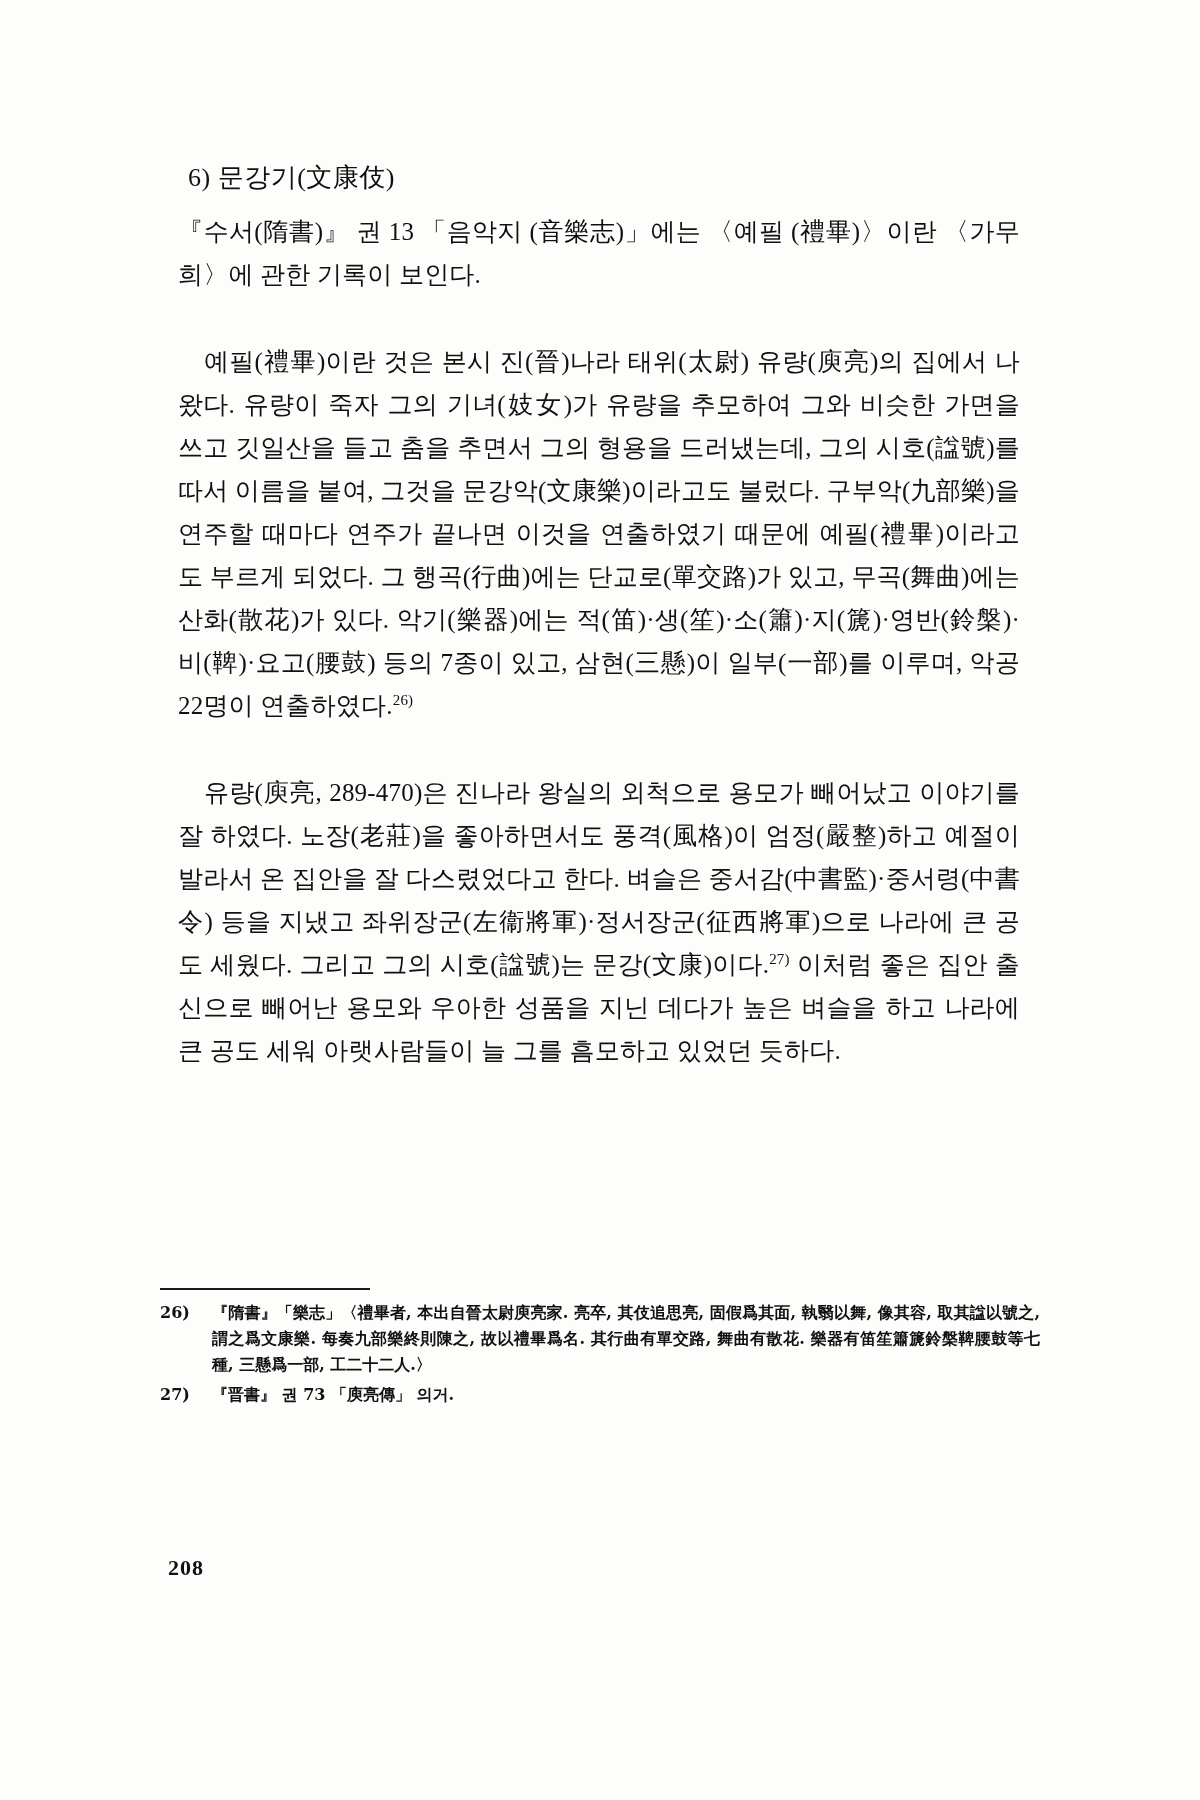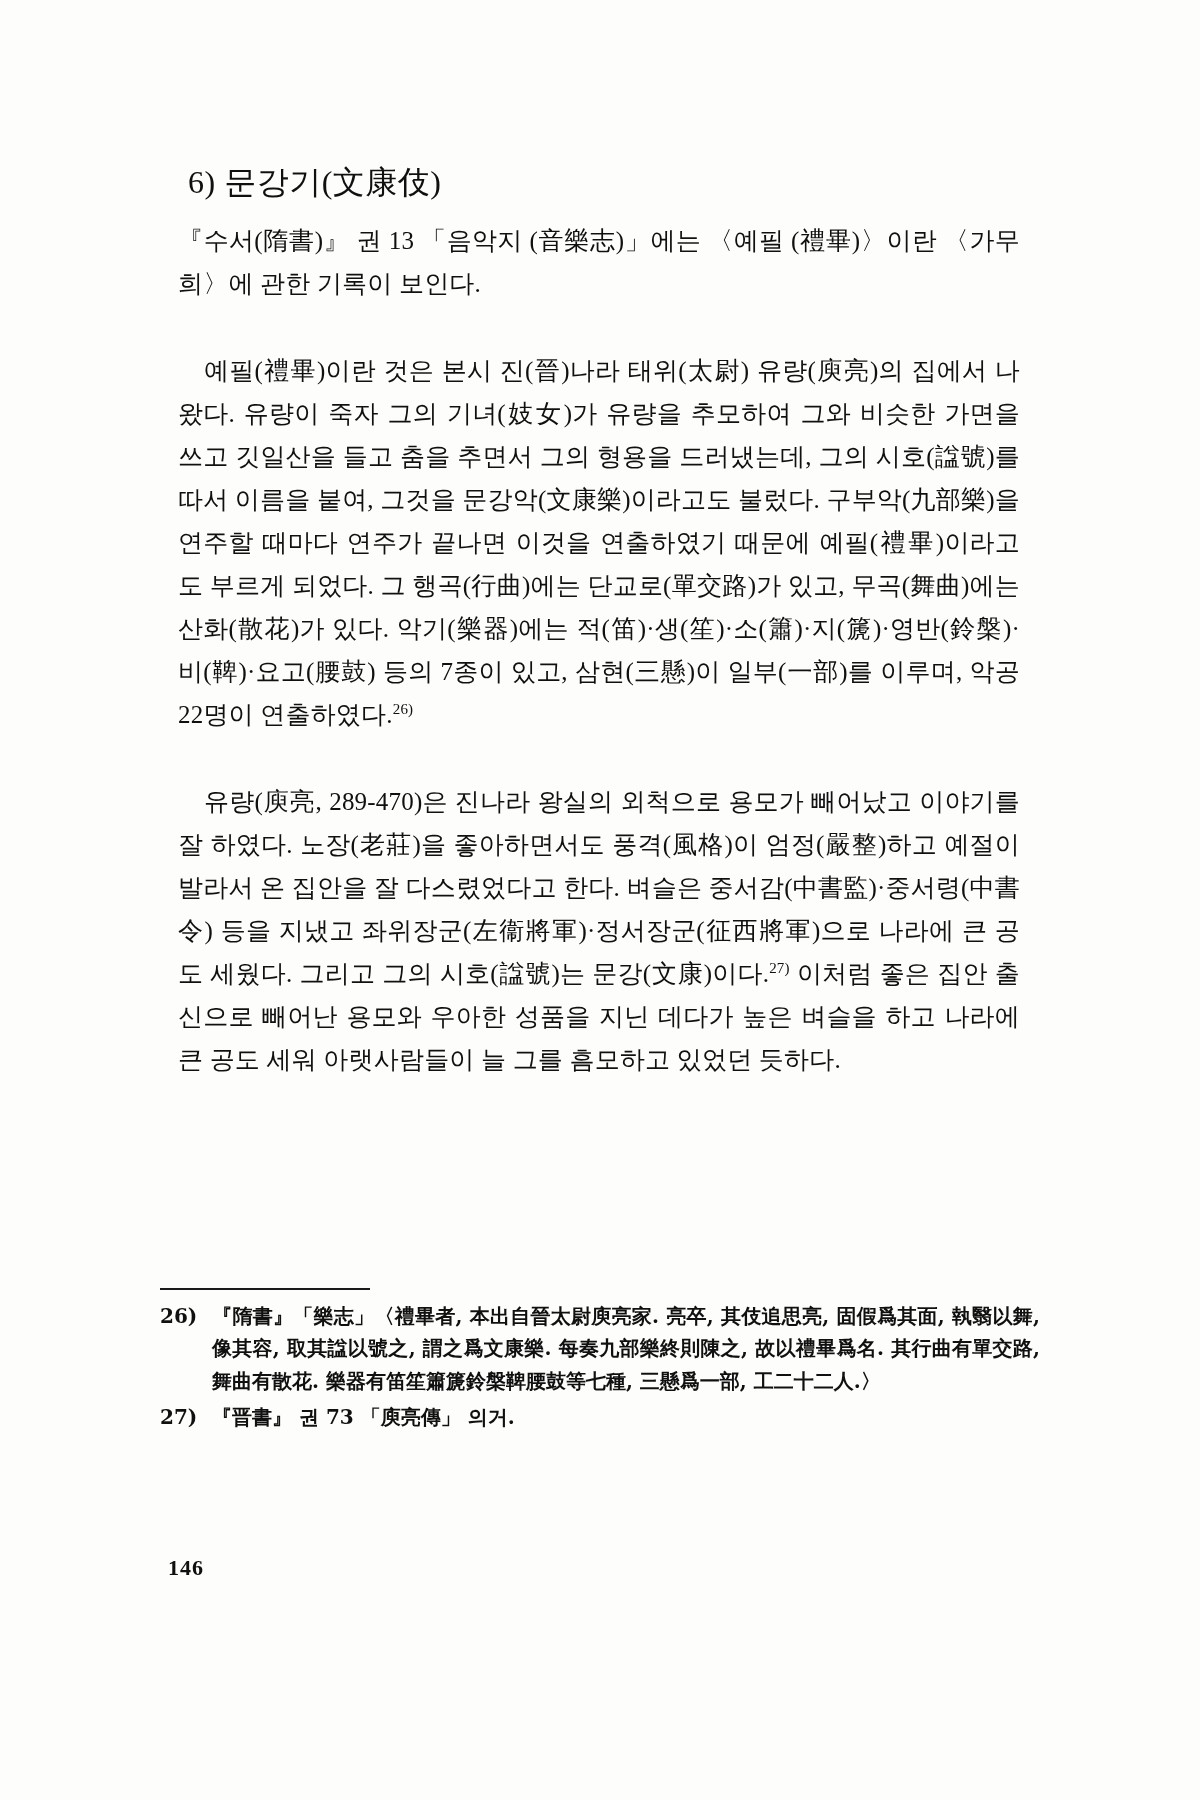--- a/index.html
+++ b/index.html
@@ -22,21 +22,21 @@
     height: 1800px;
     background: #fdfdfb;
   }
   .content {
     position: absolute;
     left: 178px;
     top: 160px;
     width: 842px;
   }
   .heading {
-    font-size: 32px;
+    font-size: 26px;
     letter-spacing: 0.5px;
     margin: 0 0 14px 10px;
     line-height: 1.4;
     font-weight: 400;
   }
   p.body-par {
     font-size: 25px;
     line-height: 1.72;
     margin: 0 0 0 0;
     text-align: justify;
@@ -60,21 +60,21 @@
     height: 2px;
     background: #1a1a1a;
   }
   .footnotes {
     position: absolute;
     left: 160px;
     top: 1300px;
     width: 880px;
   }
   .fn {
-    font-size: 20px;
+    font-size: 16px;
     line-height: 1.62;
     text-align: justify;
     word-break: break-all;
     margin-bottom: 4px;
     padding-left: 52px;
     text-indent: -52px;
   }
   .fn .fnum {
     display: inline-block;
     width: 52px;
@@ -115,15 +115,15 @@
 
   </div>
 
   <div class="footnote-rule"></div>
 
   <div class="footnotes">
     <div class="fn fn-cjk"><span class="fnum">26)</span><span>『隋書』「樂志」〈禮畢者, 本出自晉太尉庾亮家. 亮卒, 其伎追思亮, 固假爲其面, 執翳以舞, 像其容, 取其諡以號之, 謂之爲文康樂. 每奏九部樂終則陳之, 故以禮畢爲名. 其行曲有單交路, 舞曲有散花. 樂器有笛笙簫篪鈴槃鞞腰鼓等七種, 三懸爲一部, 工二十二人.〉</span></div>
     <div class="fn fn-cjk"><span class="fnum">27)</span><span>『晋書』 권 73 「庾亮傳」 의거.</span></div>
   </div>
 
-  <div class="page-number">146</div>
+  <div class="page-number">208</div>
 
 </div>
 
 </body></html>

